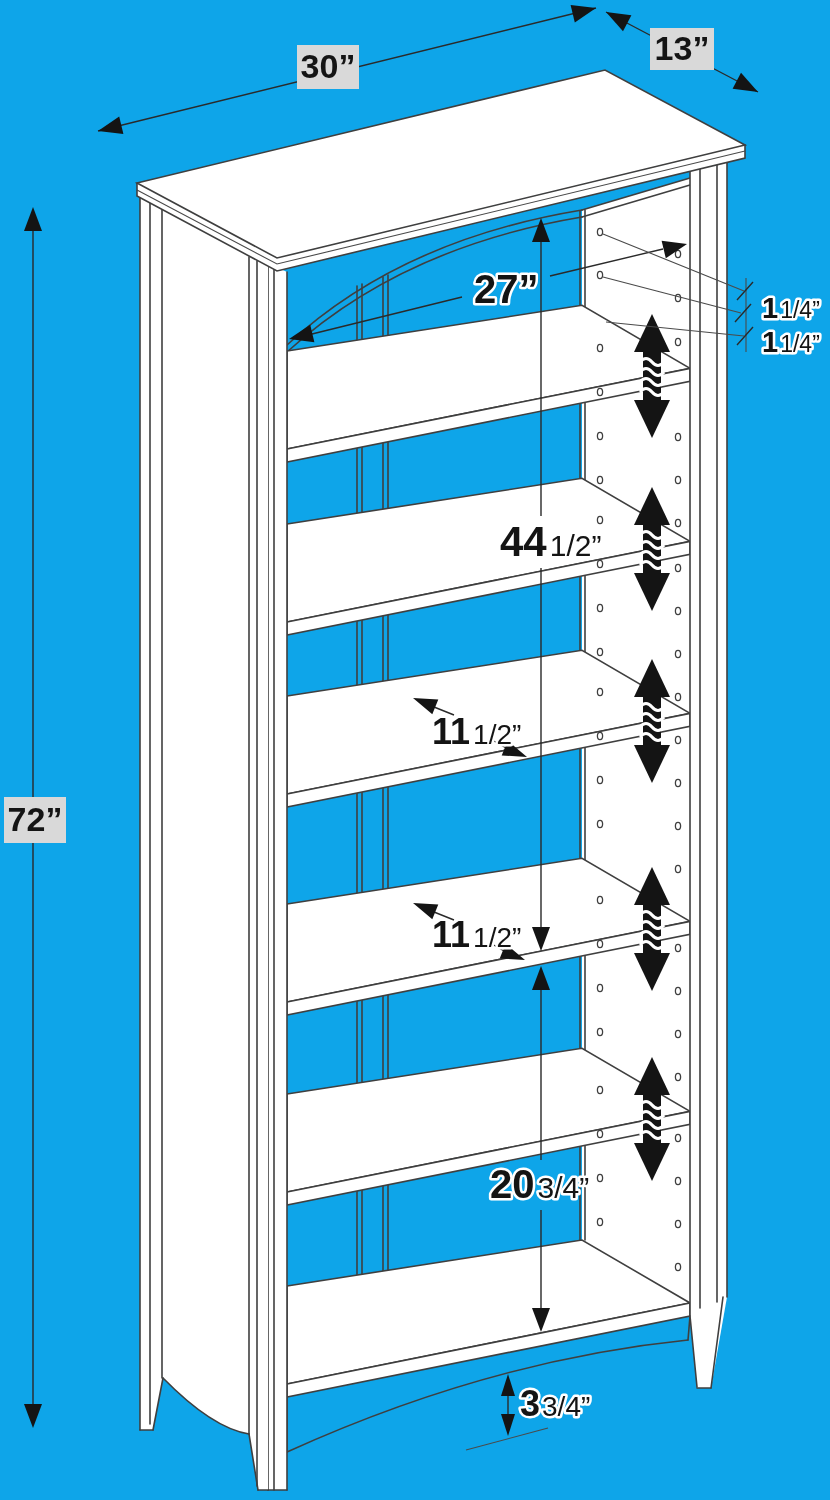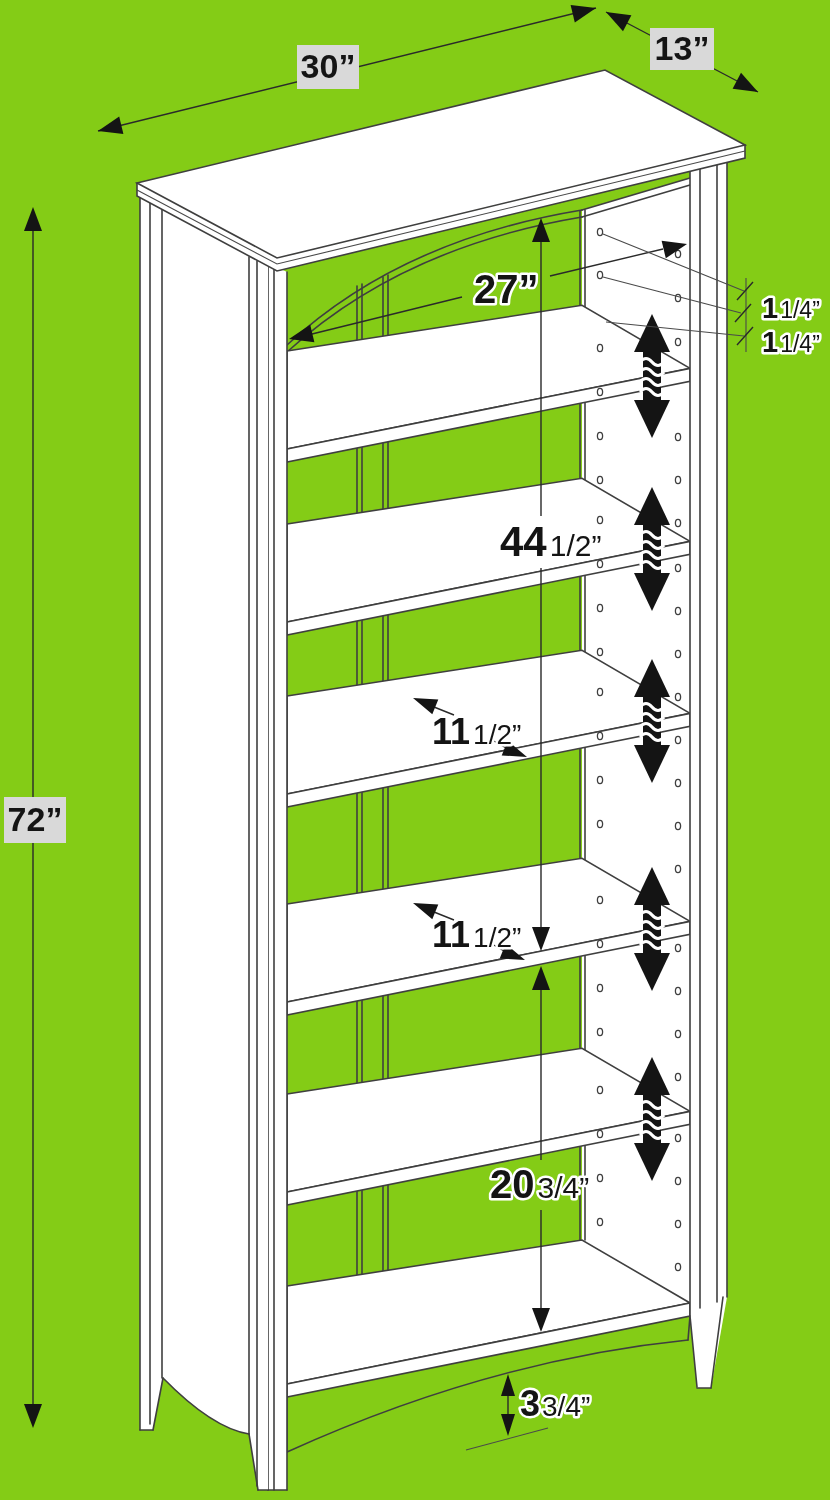--- a/index.html
+++ b/index.html
@@ -1,16 +1,16 @@
 <!DOCTYPE html>
 <html><head>
 <meta charset="utf-8">
 <style>
   html,body{margin:0;padding:0;background:#ffffff;}
-  .stage{width:830px;height:1500px;position:relative;background:#84cc16;overflow:hidden;text-align:right;}
+  .stage{width:830px;height:1500px;position:relative;background:#0ea5e9;overflow:hidden;text-align:right;}
   svg{display:block;}
   .ln{stroke:#3f3f3f;stroke-width:1.6;fill:none;stroke-linecap:round;}
   .lnthin{stroke:#4a4a4a;stroke-width:1.1;fill:none;}
   .fillw{fill:#ffffff;}
   .dimline{stroke:#2a2a2a;stroke-width:1.4;fill:none;}
   .arrow{fill:#141414;stroke:none;}
   text{font-family:"Liberation Sans","DejaVu Sans",sans-serif;fill:#141414;
        paint-order:stroke;stroke:#ffffff;stroke-width:5px;stroke-linejoin:round;}
   .big{font-size:40px;font-weight:700;}
   .big44{font-size:42px;font-weight:700;}

